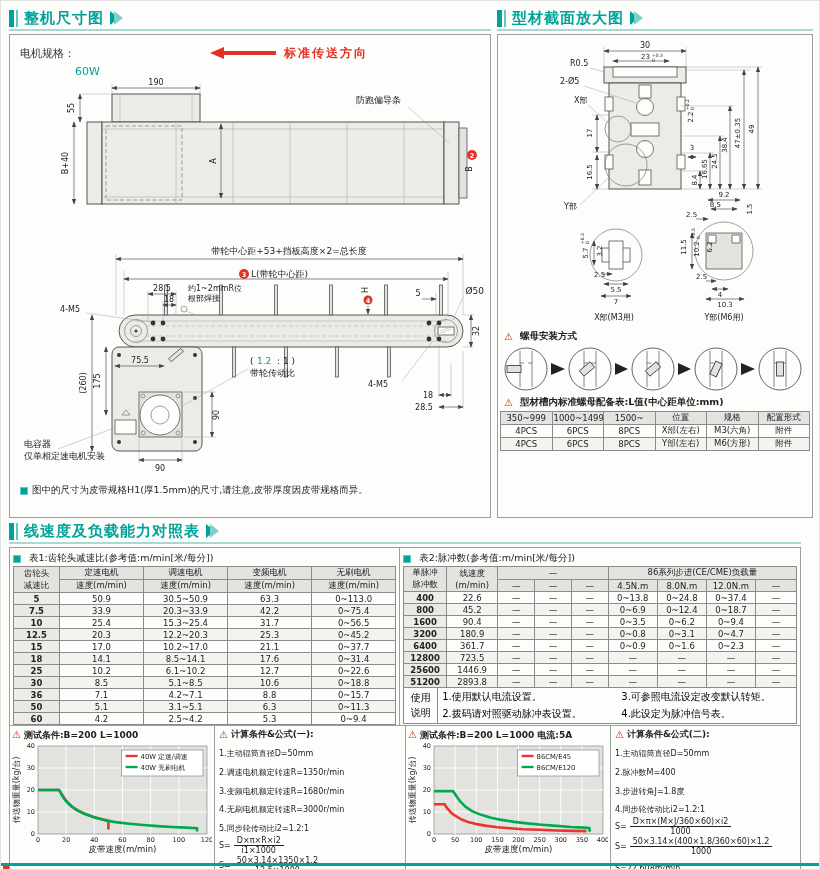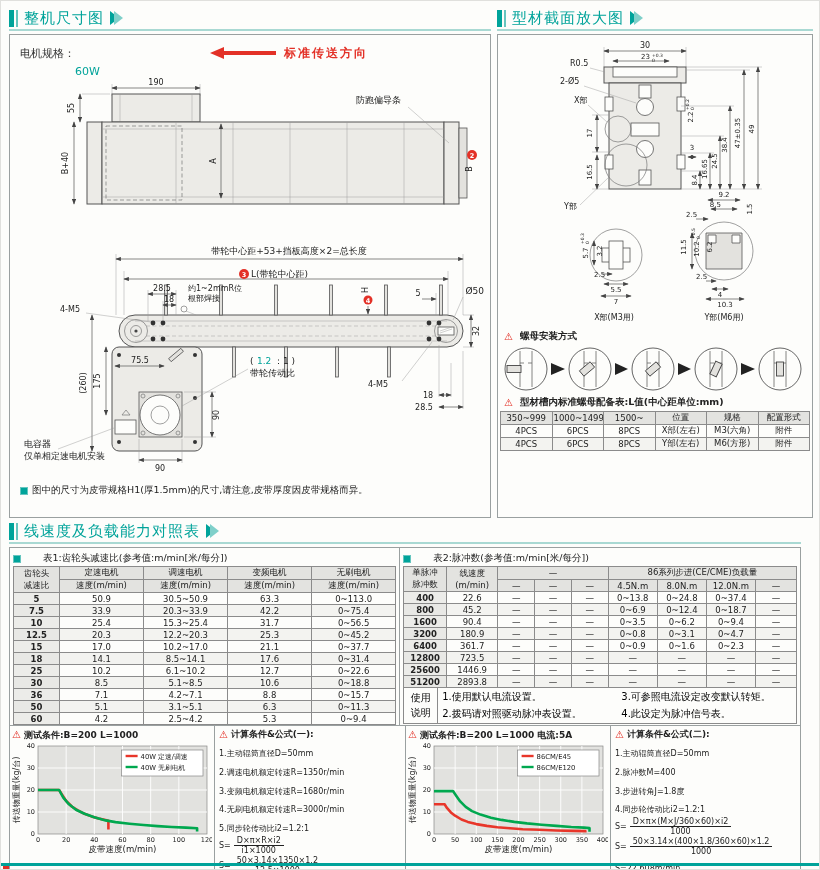--- a/index.html
+++ b/index.html
@@ -3,21 +3,21 @@
 <meta charset="utf-8">
 <style>
   * { margin:0; padding:0; box-sizing:border-box; }
   body { font-family:"DejaVu Sans","Liberation Sans",sans-serif; background:#fff; }
   .page { width:820px; height:870px; background:#fdfdfb; position:relative; overflow:hidden; border:1px solid #e0e0dd; }
 
   
   .sec-header { display:flex; align-items:center; height:24px; border-bottom:2px solid #a9d9d3; margin-bottom:3px; }
   .sec-header .bar { width:5px; height:17px; background:#00a39a; margin-right:2px; }
   .sec-header .bar2 { width:2px; height:17px; background:#66c5bf; margin-right:6px; }
-  .sec-header h2 { font-size:15px; color:#00a39a; font-weight:normal; letter-spacing:1px; }
+  .sec-header h2 { font-size:15px; color:#00a39a; font-weight:bold; letter-spacing:1px; }
   .tri { width:0; height:0; border-left:9px solid #00a39a; border-top:7px solid transparent; border-bottom:7px solid transparent; margin-left:6px; }
   .tri2 { width:0; height:0; border-left:9px solid #7fd0ca; border-top:7px solid transparent; border-bottom:7px solid transparent; margin-left:-5px; }
 
   .top-wrap { display:flex; gap:6px; padding:6px 6px 0 8px; }
   .panel-left { width:484px; }
   .panel-right { width:316px; }
   .panel-box { border:1px solid #9aa0a0; background:#fdfdfb; position:relative; }
   .panel-left .panel-box { height:484px; padding:4px 2px 0 6px; }
   .panel-right .panel-box { height:484px; padding:2px 2px 0 2px; }
 
@@ -48,21 +48,21 @@
   .rmark { fill:#e33127; }
   .rmark-t { font-size:6.5px; fill:#fff; font-weight:bold; }
   .teal-t { fill:#00a39a; }
 
   
   .bottom-sec { padding:2px 18px 0 8px; }
   .bottom-box { border:1px solid #9aa0a0; background:#fdfdfb; margin-top:2px; }
   .tables-row { display:flex; border-bottom:1px solid #9aa0a0; }
   .t1-cell { width:399px; border-right:1px solid #9aa0a0; padding:3px 3px 0 3px; }
   .t2-cell { width:409px; padding:3px 3px 0 3px; }
-  .tbl-title { display:flex; align-items:center; gap:22px; font-size:9.5px; color:#222; height:15px; }
+  .tbl-title { display:flex; align-items:center; gap:8px; font-size:9.5px; color:#222; height:15px; }
   table.t { border-collapse:collapse; width:100%; table-layout:fixed; }
   table.t th, table.t td { border:1px solid #8b8b8b; font-size:8.5px; text-align:center; height:12px; padding:0 1px; font-weight:normal; color:#222; overflow:hidden; white-space:nowrap; }
   table.t th { background:#e3e3e0; }
   table.t td.c0 { background:#ecece9; font-weight:bold; }
   table.t tbody tr:nth-child(even) td { background:#f3f3f0; }
   table.t tbody tr:nth-child(even) td.c0 { background:#e8e8e5; }
   .usage { display:flex; border:1px solid #8b8b8b; border-top:none; font-size:10px; }
   .u-label { width:34px; border-right:1px solid #8b8b8b; display:flex; flex-direction:column; justify-content:space-around; align-items:center; padding:2px 0; }
   .u-notes { flex:1; display:grid; grid-template-columns:1.05fr 1fr; padding:2px 4px; row-gap:3px; }
 

